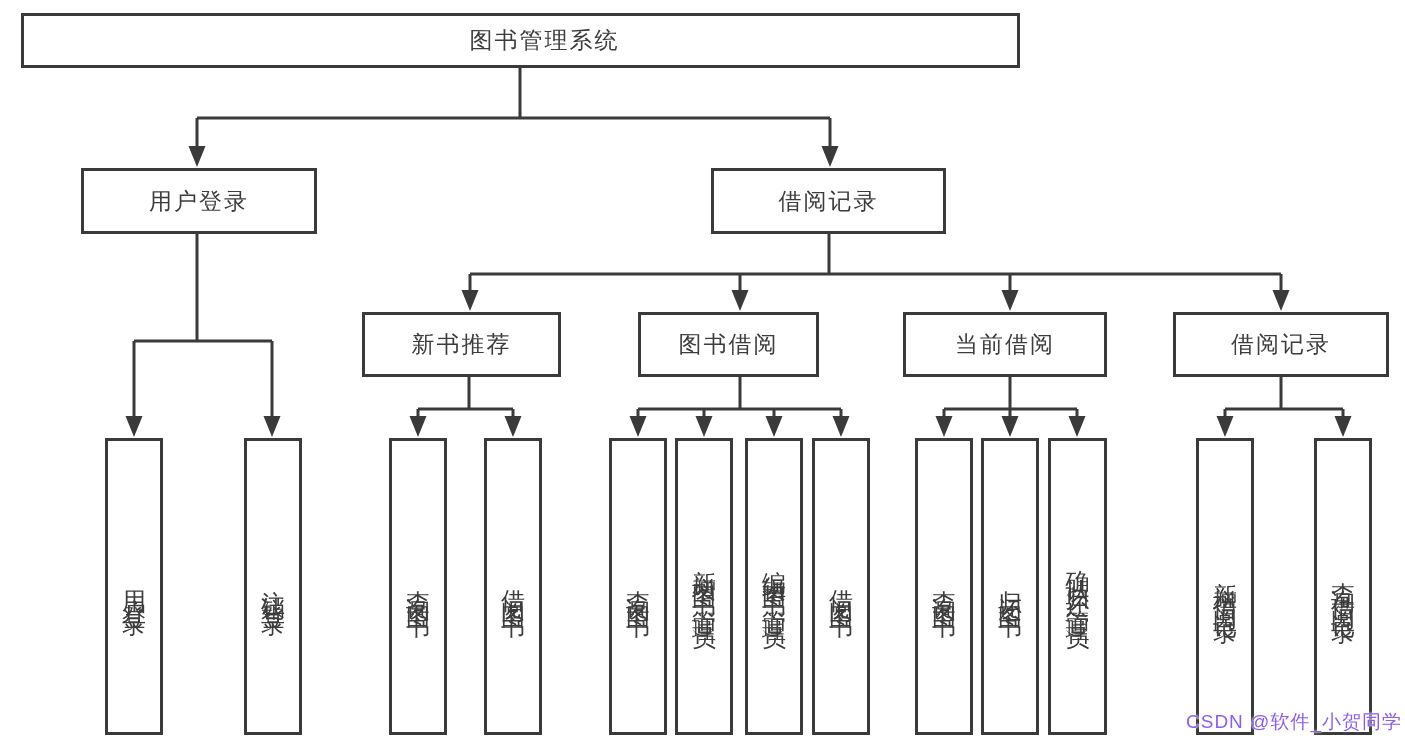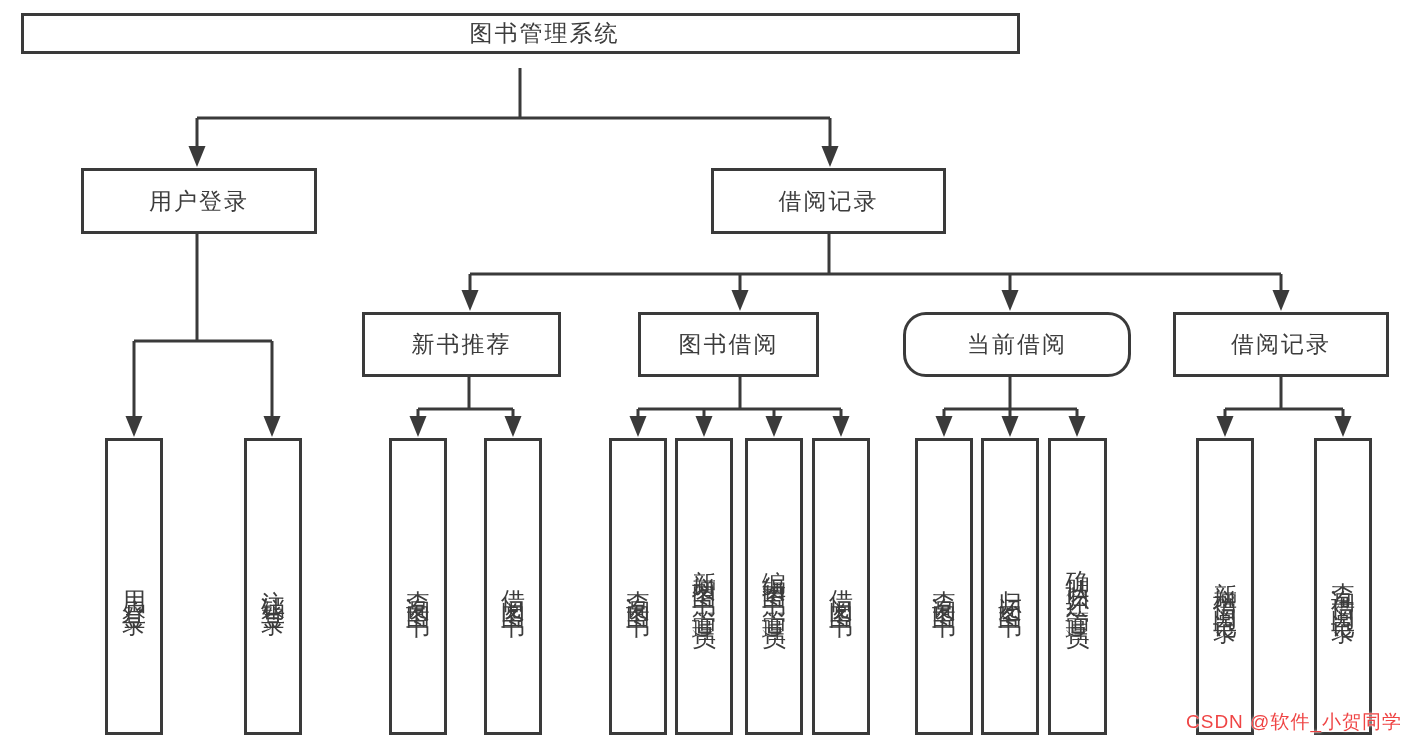--- a/index.html
+++ b/index.html
@@ -45,21 +45,21 @@
     line-height: 1;
     white-space: nowrap;
   }
   .watermark {
     position: absolute;
     left: 1186px;
     top: 709px;
     z-index: 5;
     font-size: 19px;
     letter-spacing: 1px;
-    color: #ef4444;
+    color: #8b5cf6;
     white-space: nowrap;
     text-shadow: 0 0 3px #ffffff, 0 0 1px #ffffff;
   }
 </style>
 </head>
 <body>
 
 <div id="stage">
 
   <svg id="wires" width="1405" height="747" viewBox="0 0 1405 747">
@@ -88,38 +88,38 @@
       <path d="M765.5 416 L782.5 416 L774 437 Z"></path>
       <path d="M832.5 416 L849.5 416 L841 437 Z"></path>
       <path d="M935.5 416 L952.5 416 L944 437 Z"></path>
       <path d="M1001.5 416 L1018.5 416 L1010 437 Z"></path>
       <path d="M1068.5 416 L1085.5 416 L1077 437 Z"></path>
       <path d="M1216.5 416 L1233.5 416 L1225 437 Z"></path>
       <path d="M1334.5 416 L1351.5 416 L1343 437 Z"></path>
     </g>
   </svg>
 
-  <div class="node" style="left:21px; top:13px; width:999px; height:41px;padding-left:48px;">
+  <div class="node" style="left:21px; top:13px; width:999px; height:55px;padding-left:48px;">
     <span class="hlabel">图书管理系统</span>
   </div>
 
   <div class="node" style="left:81px; top:168px; width:236px; height:66px;">
     <span class="hlabel">用户登录</span>
   </div>
   <div class="node" style="left:711px; top:168px; width:235px; height:66px;">
     <span class="hlabel">借阅记录</span>
   </div>
 
   <div class="node" style="left:362px; top:312px; width:199px; height:65px;">
     <span class="hlabel">新书推荐</span>
   </div>
   <div class="node" style="left:638px; top:312px; width:181px; height:65px;">
     <span class="hlabel">图书借阅</span>
   </div>
-  <div class="node" style="left:903px; top:312px; width:228px; height:65px;border-radius:23px;">
+  <div class="node" style="left:903px; top:312px; width:204px; height:65px;">
     <span class="hlabel">当前借阅</span>
   </div>
   <div class="node" style="left:1173px; top:312px; width:216px; height:65px;">
     <span class="hlabel">借阅记录</span>
   </div>
 
   <div class="node leaf" style="left:105px; top:438px; width:58px; height:297px;">
     <span class="vlabel">用户登录</span>
   </div>
   <div class="node leaf" style="left:244px; top:438px; width:58px; height:297px;">

